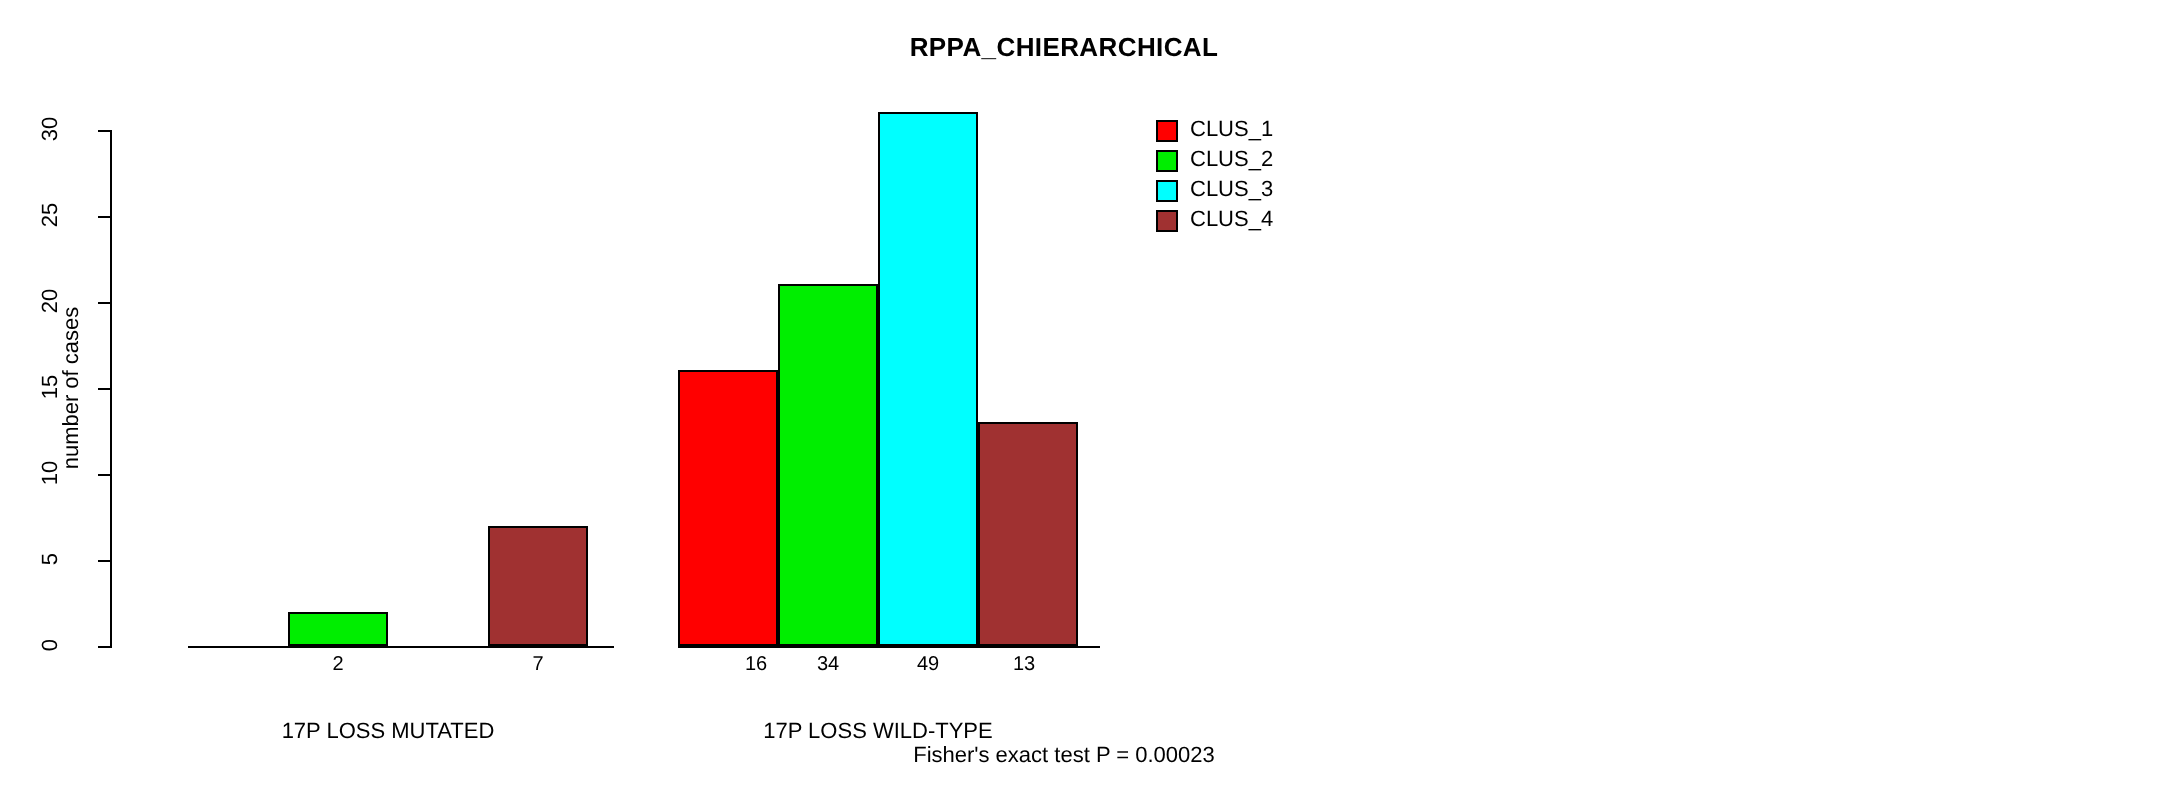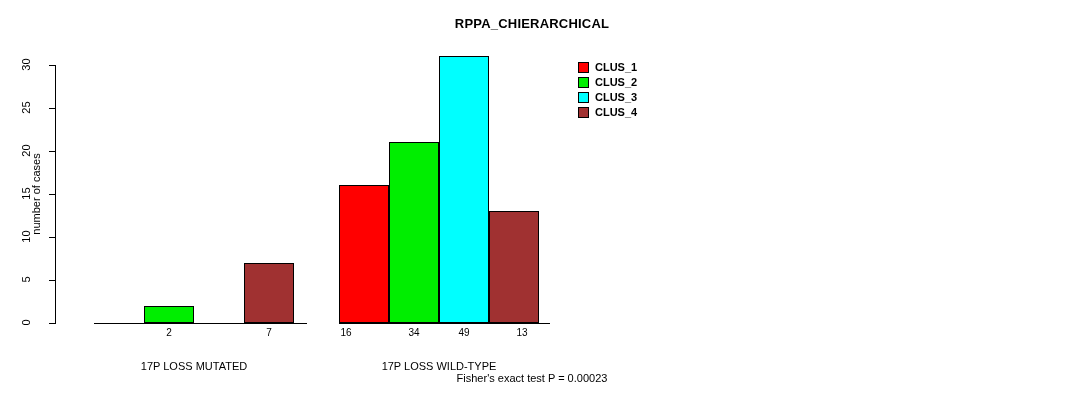--- a/index.html
+++ b/index.html
@@ -101,23 +101,22 @@
   }
 
   
   #legend {
     position: absolute;
     left: 578px;
     top: 58px;
   }
   .legend-row {
     display: flex;
-    align-items: flex-end;
+    align-items: center;
     height: 15px;
-    font-weight: bold;
   }
   .legend-swatch {
     width: 11px;
     height: 11px;
     box-sizing: border-box;
     border: 1px solid #000000;
     margin-right: 6px;
   }
   .legend-text {
     font-size: 11px;
@@ -165,27 +164,27 @@
 
   <div id="plot-area">
       <div class="abs baseline" style="left: 94px; width: 213px;"></div>
       <div class="bar" title="CLUS_2: 2" style="left: 144px; width: 50px; height: 17px; top: 306px; background: rgb(0, 238, 0);"></div>
       <div class="bar-value-label" style="left: 144px; width: 50px;">2</div>
       <div class="bar" title="CLUS_4: 7" style="left: 244px; width: 50px; height: 60px; top: 263px; background: rgb(160, 49, 49);"></div>
       <div class="bar-value-label" style="left: 244px; width: 50px;">7</div>
       <div class="group-label" style="left: 94px; width: 200px;">17P LOSS MUTATED</div>
       <div class="abs baseline" style="left: 339px; width: 211px;"></div>
       <div class="bar" title="CLUS_1: 16" style="left: 339px; width: 50px; height: 138px; top: 185px; background: rgb(255, 0, 0);"></div>
-      <div class="bar-value-label" style="left: 321px; width: 50px;">16</div>
+      <div class="bar-value-label" style="left: 353px; width: 50px;">16</div>
       <div class="bar" title="CLUS_2: 21" style="left: 389px; width: 50px; height: 181px; top: 142px; background: rgb(0, 238, 0);"></div>
       <div class="bar-value-label" style="left: 389px; width: 50px;">34</div>
       <div class="bar" title="CLUS_3: 31" style="left: 439px; width: 50px; height: 267px; top: 56px; background: rgb(0, 255, 255);"></div>
       <div class="bar-value-label" style="left: 439px; width: 50px;">49</div>
       <div class="bar" title="CLUS_4: 13" style="left: 489px; width: 50px; height: 112px; top: 211px; background: rgb(160, 49, 49);"></div>
-      <div class="bar-value-label" style="left: 497px; width: 50px;">13</div>
+      <div class="bar-value-label" style="left: 487px; width: 50px;">13</div>
       <div class="group-label" style="left: 339px; width: 200px;">17P LOSS WILD-TYPE</div>
     </div>
 
   <div id="legend">
       <div class="legend-row">
         <span class="legend-swatch" style="background: rgb(255, 0, 0);"></span>
         <span class="legend-text">CLUS_1</span>
       </div>
       <div class="legend-row">
         <span class="legend-swatch" style="background: rgb(0, 238, 0);"></span>

